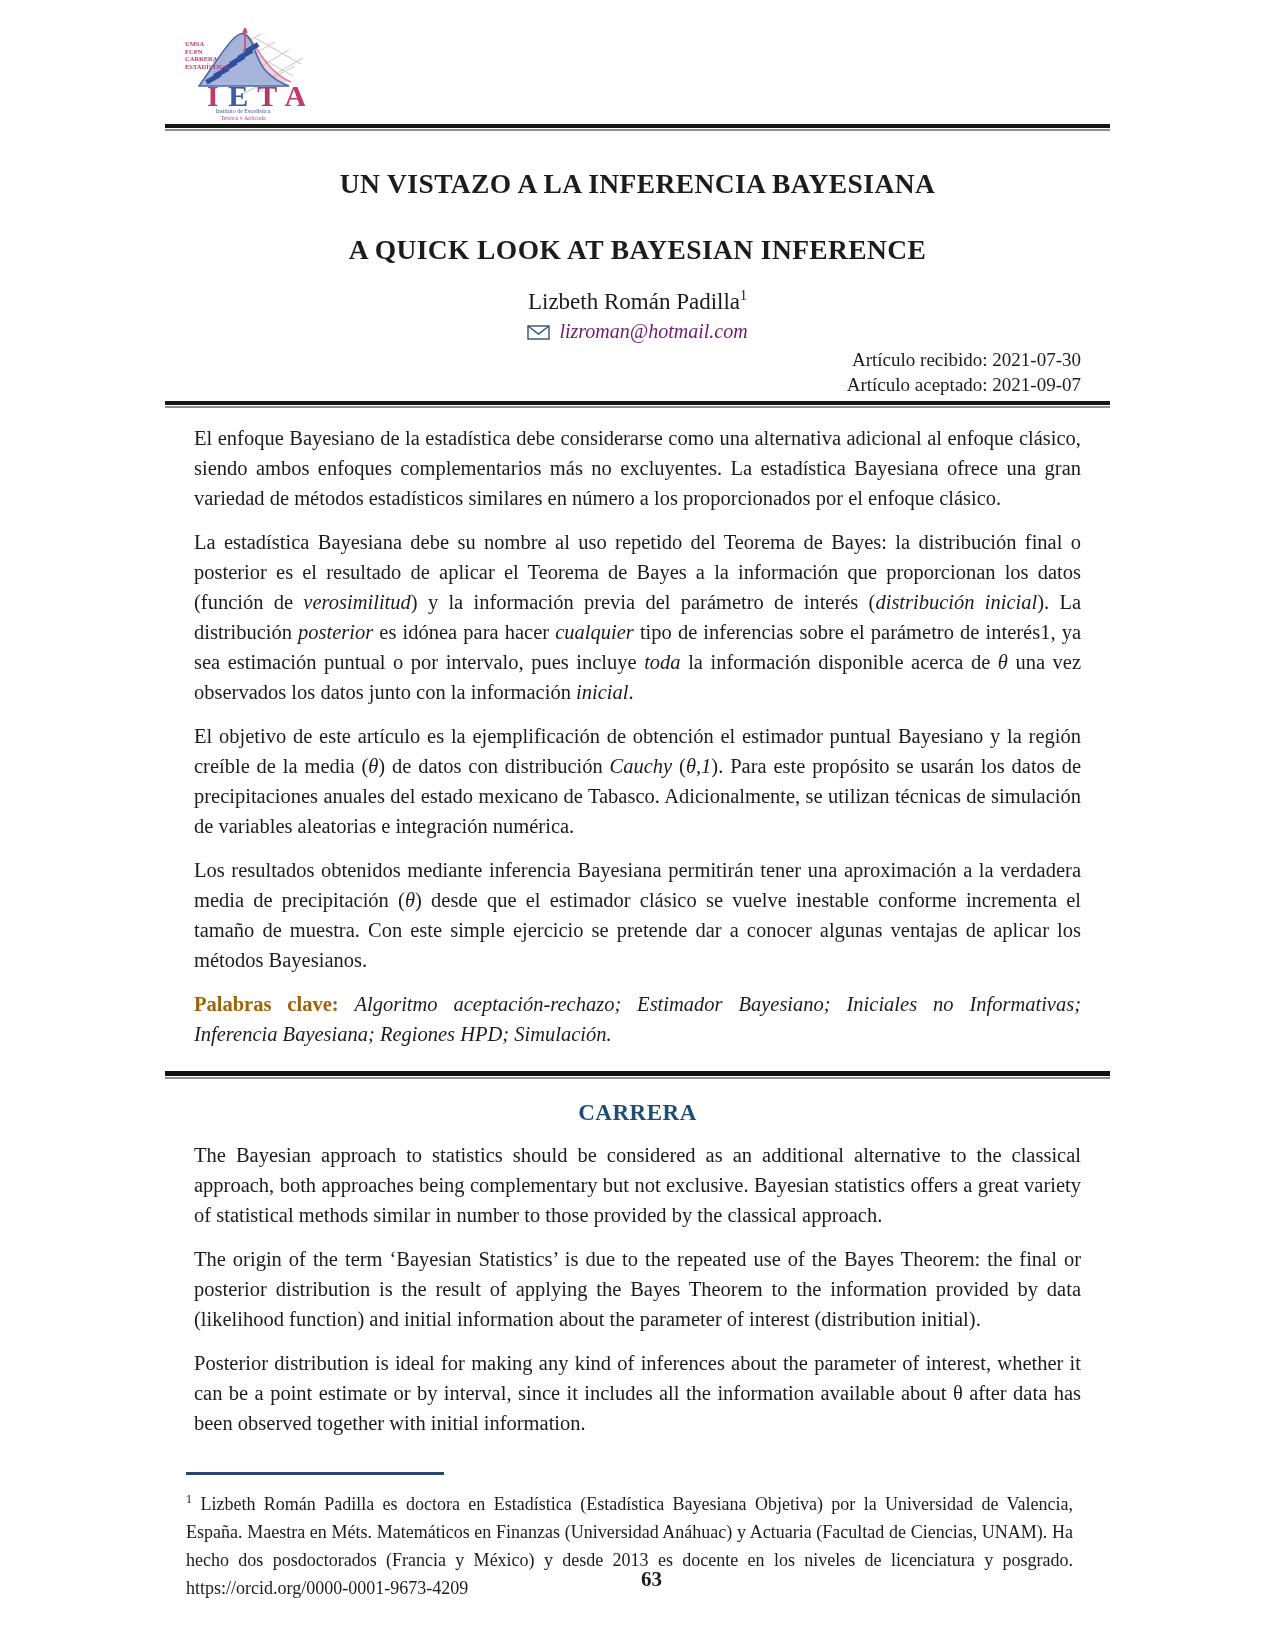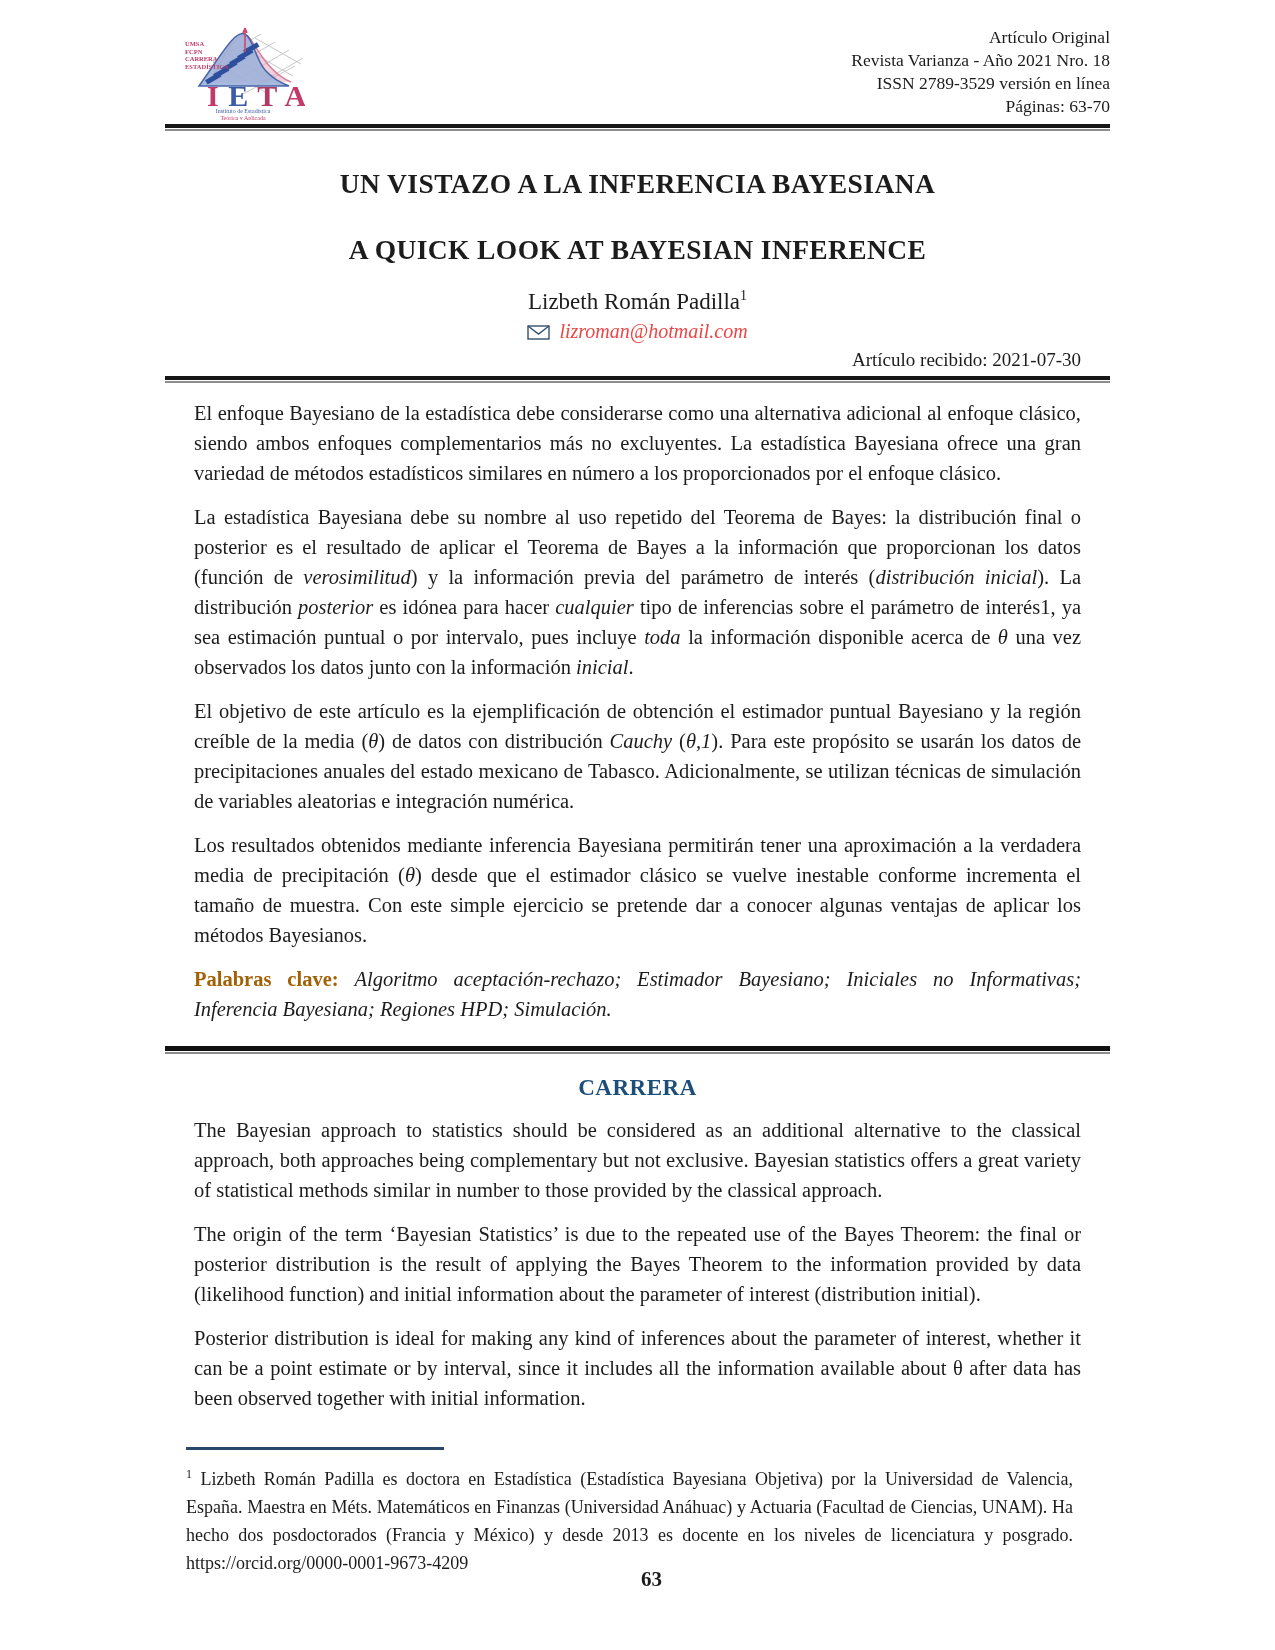--- a/index.html
+++ b/index.html
@@ -26,21 +26,21 @@
     height:9px;
     background:linear-gradient(#111 0 5px,transparent 5px 6px,#8d8d8d 6px 8px,transparent 8px 9px);
   }
   
   .title{ text-align:center;font-weight:bold;font-size:27.5px;letter-spacing:.4px;margin:0;}
   .title-es{margin-top:36px;}
   .title-en{margin-top:34px;}
   .author{text-align:center;font-size:23px;margin-top:22px;}
   .affil{text-align:center;font-size:19px;line-height:26px;margin-top:8px;}
   .email-line{text-align:center;font-size:20px;font-style:italic;color:#33516e;margin-top:5px;}
-  .email-line a{color:#ef4444;text-decoration:none;}
+  .email-line a{color:#701a75;text-decoration:none;}
   .envelope{display:inline-block;vertical-align:-2px;margin-right:9px;}
   .dates{text-align:right;font-size:19px;line-height:25px;margin:2px 0 0 0;}
   
   .content{margin:0 29px;}
   .section-head{text-align:center;font-weight:bold;font-size:23px;color:#1d4e79;letter-spacing:.5px;margin:20px 0 8px 0;}
   p.body{ font-size:20.5px;line-height:30px;text-align:justify;margin:14px 0 0 0;}
   .it{font-style:italic;}
   .kw{margin-top:26px;}
   .kw-label{font-weight:bold;color:#a16207;}
   .kw-text{font-style:italic;}
@@ -91,46 +91,41 @@
         <text x="24" y="82" font-size="30" font-weight="bold" letter-spacing="1">
           <tspan fill="#c23a68">I</tspan>
           <tspan fill="#3c5ba6">E</tspan>
           <tspan fill="#b03a62">T</tspan>
           <tspan fill="#c23a68">A</tspan>
         </text>
         <text x="60" y="89" font-size="6" fill="#3c5ba6" text-anchor="middle">Instituto de Estadística</text>
         <text x="60" y="95.5" font-size="6" fill="#c23a68" text-anchor="middle">Teórica y Aplicada</text>
       </svg>
     </div>
-    <div class="header-meta">
-      <div>Artículo Original</div>
-      <div>Revista Varianza - Año 2021 Nro. 18</div>
-      <div>ISSN 2789-3529 versión en línea</div>
-      <div>Páginas: 63-70</div>
-    </div>
   </div>
 
   <div class="rule-double"></div>
 
   <h1 class="title title-es">UN VISTAZO A LA INFERENCIA BAYESIANA</h1>
   <h1 class="title title-en">A QUICK LOOK AT BAYESIAN INFERENCE</h1>
 
   <div class="author"><span>Lizbeth Román Padilla</span><sup style="font-size:14px;">1</sup></div>
   <div class="email-line">
     <span class="envelope">
       <svg width="23" height="15" viewBox="0 0 23 15">
           <rect x="1" y="1" width="21" height="13" fill="none" stroke="#33516e" stroke-width="1.4"></rect>
           <path d="M1 1 L11.5 9 L22 1" fill="none" stroke="#33516e" stroke-width="1.4"></path>
         </svg>
     </span><a href="#">lizroman@hotmail.com</a>
   </div>
 
   <div class="content">
     <div class="dates">
       <div>Artículo recibido: 2021-07-30</div>
+      <div>Artículo aceptado: 2021-09-07</div>
     </div>
   </div>
 
   <div class="rule-double"></div>
 
   <div class="content">
     <p class="body"><span>El enfoque Bayesiano de la estadística debe considerarse como una alternativa adicional al enfoque clásico, siendo ambos enfoques complementarios más no excluyentes. La estadística Bayesiana ofrece una gran variedad de métodos estadísticos similares en número a los proporcionados por el enfoque clásico.</span></p>
     <p class="body"><span>La estadística Bayesiana debe su nombre al uso repetido del Teorema de Bayes: la distribución final o posterior es el resultado de aplicar el Teorema de Bayes a la información que proporcionan los datos (función de </span><span class="it">verosimilitud</span><span>) y la información previa del parámetro de interés (</span><span class="it">distribución inicial</span><span>). La distribución </span><span class="it">posterior</span><span> es idónea para hacer </span><span class="it">cualquier</span><span> tipo de inferencias sobre el parámetro de interés1, ya sea estimación puntual o por intervalo, pues incluye </span><span class="it">toda</span><span> la información disponible acerca de </span><span class="it">θ</span><span> una vez observados los datos junto con la información </span><span class="it">inicial</span><span>.</span></p>
     <p class="body"><span>El objetivo de este artículo es la ejemplificación de obtención el estimador puntual Bayesiano y la región creíble de la media (</span><span class="it">θ</span><span>) de datos con distribución </span><span class="it">Cauchy</span><span> (</span><span class="it">θ,1</span><span>). Para este propósito se usarán los datos de precipitaciones anuales del estado mexicano de Tabasco. Adicionalmente, se utilizan técnicas de simulación de variables aleatorias e integración numérica.</span></p>
     <p class="body"><span>Los resultados obtenidos mediante inferencia Bayesiana permitirán tener una aproximación a la verdadera media de precipitación (</span><span class="it">θ</span><span>) desde que el estimador clásico se vuelve inestable conforme incrementa el tamaño de muestra. Con este simple ejercicio se pretende dar a conocer algunas ventajas de aplicar los métodos Bayesianos.</span></p>

